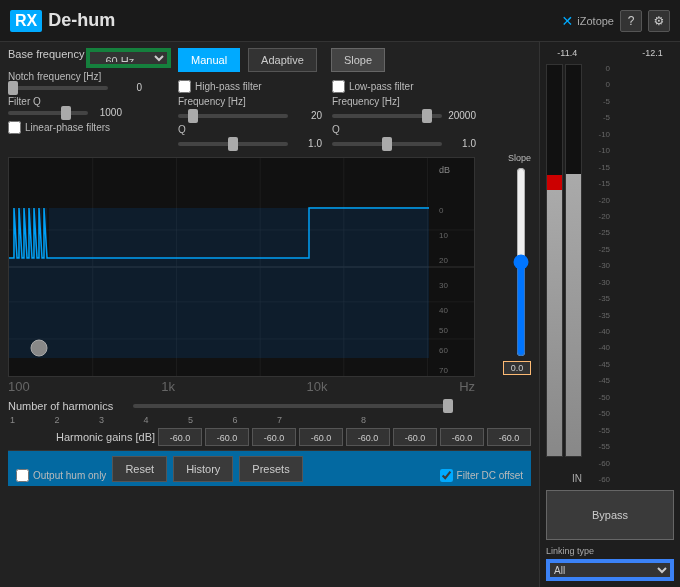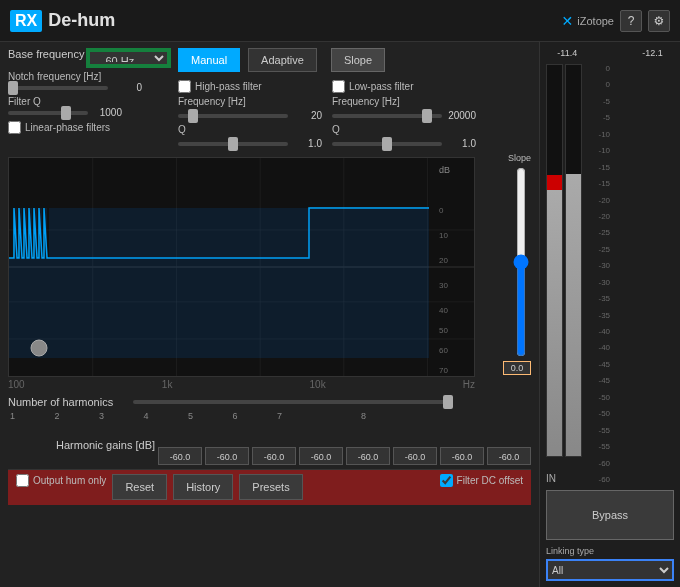--- a/index.html
+++ b/index.html
@@ -202,30 +202,29 @@
     }
     .gain-box {
       background: #333;
       border: 1px solid #555;
       color: #ccc;
       font-size: 9px;
       width: 44px;
       height: 18px;
       text-align: center;
       line-height: 18px;
-      margin-top: 23px;
     }
     
     .bottom-bar {
       display: flex;
-      align-items: flex-start;
+      align-items: flex-end;
       gap: 6px;
       padding: 4px 8px;
       border-top: 1px solid #333;
-      background: #7f1d1d;
+      background: #0369a1;
       height: 36px;
     }
     .bottom-btn {
       background: #3a3a3a;
       border: 1px solid #555;
       color: #ccc;
       padding: 4px 12px;
       font-size: 11px;
       cursor: pointer;
       height: 26px;
@@ -272,21 +271,21 @@
       display: flex;
       flex-direction: column;
       gap: 3px;
     }
     .linking-label {
       font-size: 9px;
       color: #aaa;
     }
     .linking-select {
       background: #333;
-      border: 2px solid #3b82f6;
+      border: 4px solid #3b82f6;
       color: #ccc;
       font-size: 10px;
       height: 22px;
       width: 100%;
       cursor: pointer;
     }
     .meter-col-label {
       font-size: 10px;
       color: #aaa;
       text-align: center;
@@ -417,21 +416,21 @@
               <text x="430" y="55" fill="#666" font-size="8">0</text>
               <text x="430" y="80" fill="#666" font-size="8">10</text>
               <text x="430" y="105" fill="#666" font-size="8">20</text>
               <text x="430" y="130" fill="#666" font-size="8">30</text>
               <text x="430" y="155" fill="#666" font-size="8">40</text>
               <text x="430" y="175" fill="#666" font-size="8">50</text>
               <text x="430" y="195" fill="#666" font-size="8">60</text>
               <text x="430" y="215" fill="#666" font-size="8">70</text>
             </svg>
           </div>
-          <div style="display:flex; justify-content:space-between; padding:2px 0; font-size:10px; color:#666;">
+          <div style="display:flex; justify-content:space-between; padding:2px 0; font-size:13px; color:#666;">
             <span>100</span>
             <span>1k</span>
             <span>10k</span>
             <span>Hz</span>
           </div>
         </div>
 
         <div style="display:flex; flex-direction:column; align-items:flex-end; gap:4px; width:50px;">
           <span class="slope-label">Slope</span>
           <div style="flex:1; display:flex; flex-direction:column; align-items:center; gap:4px;">
@@ -491,21 +490,21 @@
     <div class="right-panel">
 
       <div style="display:flex; justify-content:space-around; font-size:9px; color:#ccc;">
         <span>-11.4</span>
         <span style="width:20px;"></span>
         <span>-12.1</span>
       </div>
 
       <div style="display:flex; gap:2px; flex:1;">
 
-        <div style="display:flex; flex-direction:column; align-items:flex-start; gap:16px;">
+        <div style="display:flex; flex-direction:column; align-items:flex-end; gap:16px;">
           <div style="display:flex; gap:2px; flex:1; width:36px;">
             <div style="width:16px; background:#111; border:1px solid #333; position:relative; flex:1; overflow:hidden;">
               <div style="position:absolute;bottom:0;left:0;right:0;height:68%;background:linear-gradient(to top, #888,#aaa);"></div>
               <div style="position:absolute;bottom:68%;left:0;right:0;height:4%;background:#cc0000;"></div>
             </div>
             <div style="width:16px; background:#111; border:1px solid #333; position:relative; flex:1; overflow:hidden;">
               <div style="position:absolute;bottom:0;left:0;right:0;height:72%;background:linear-gradient(to top, #888,#aaa);"></div>
             </div>
           </div>
           <span class="meter-col-label">IN</span>

